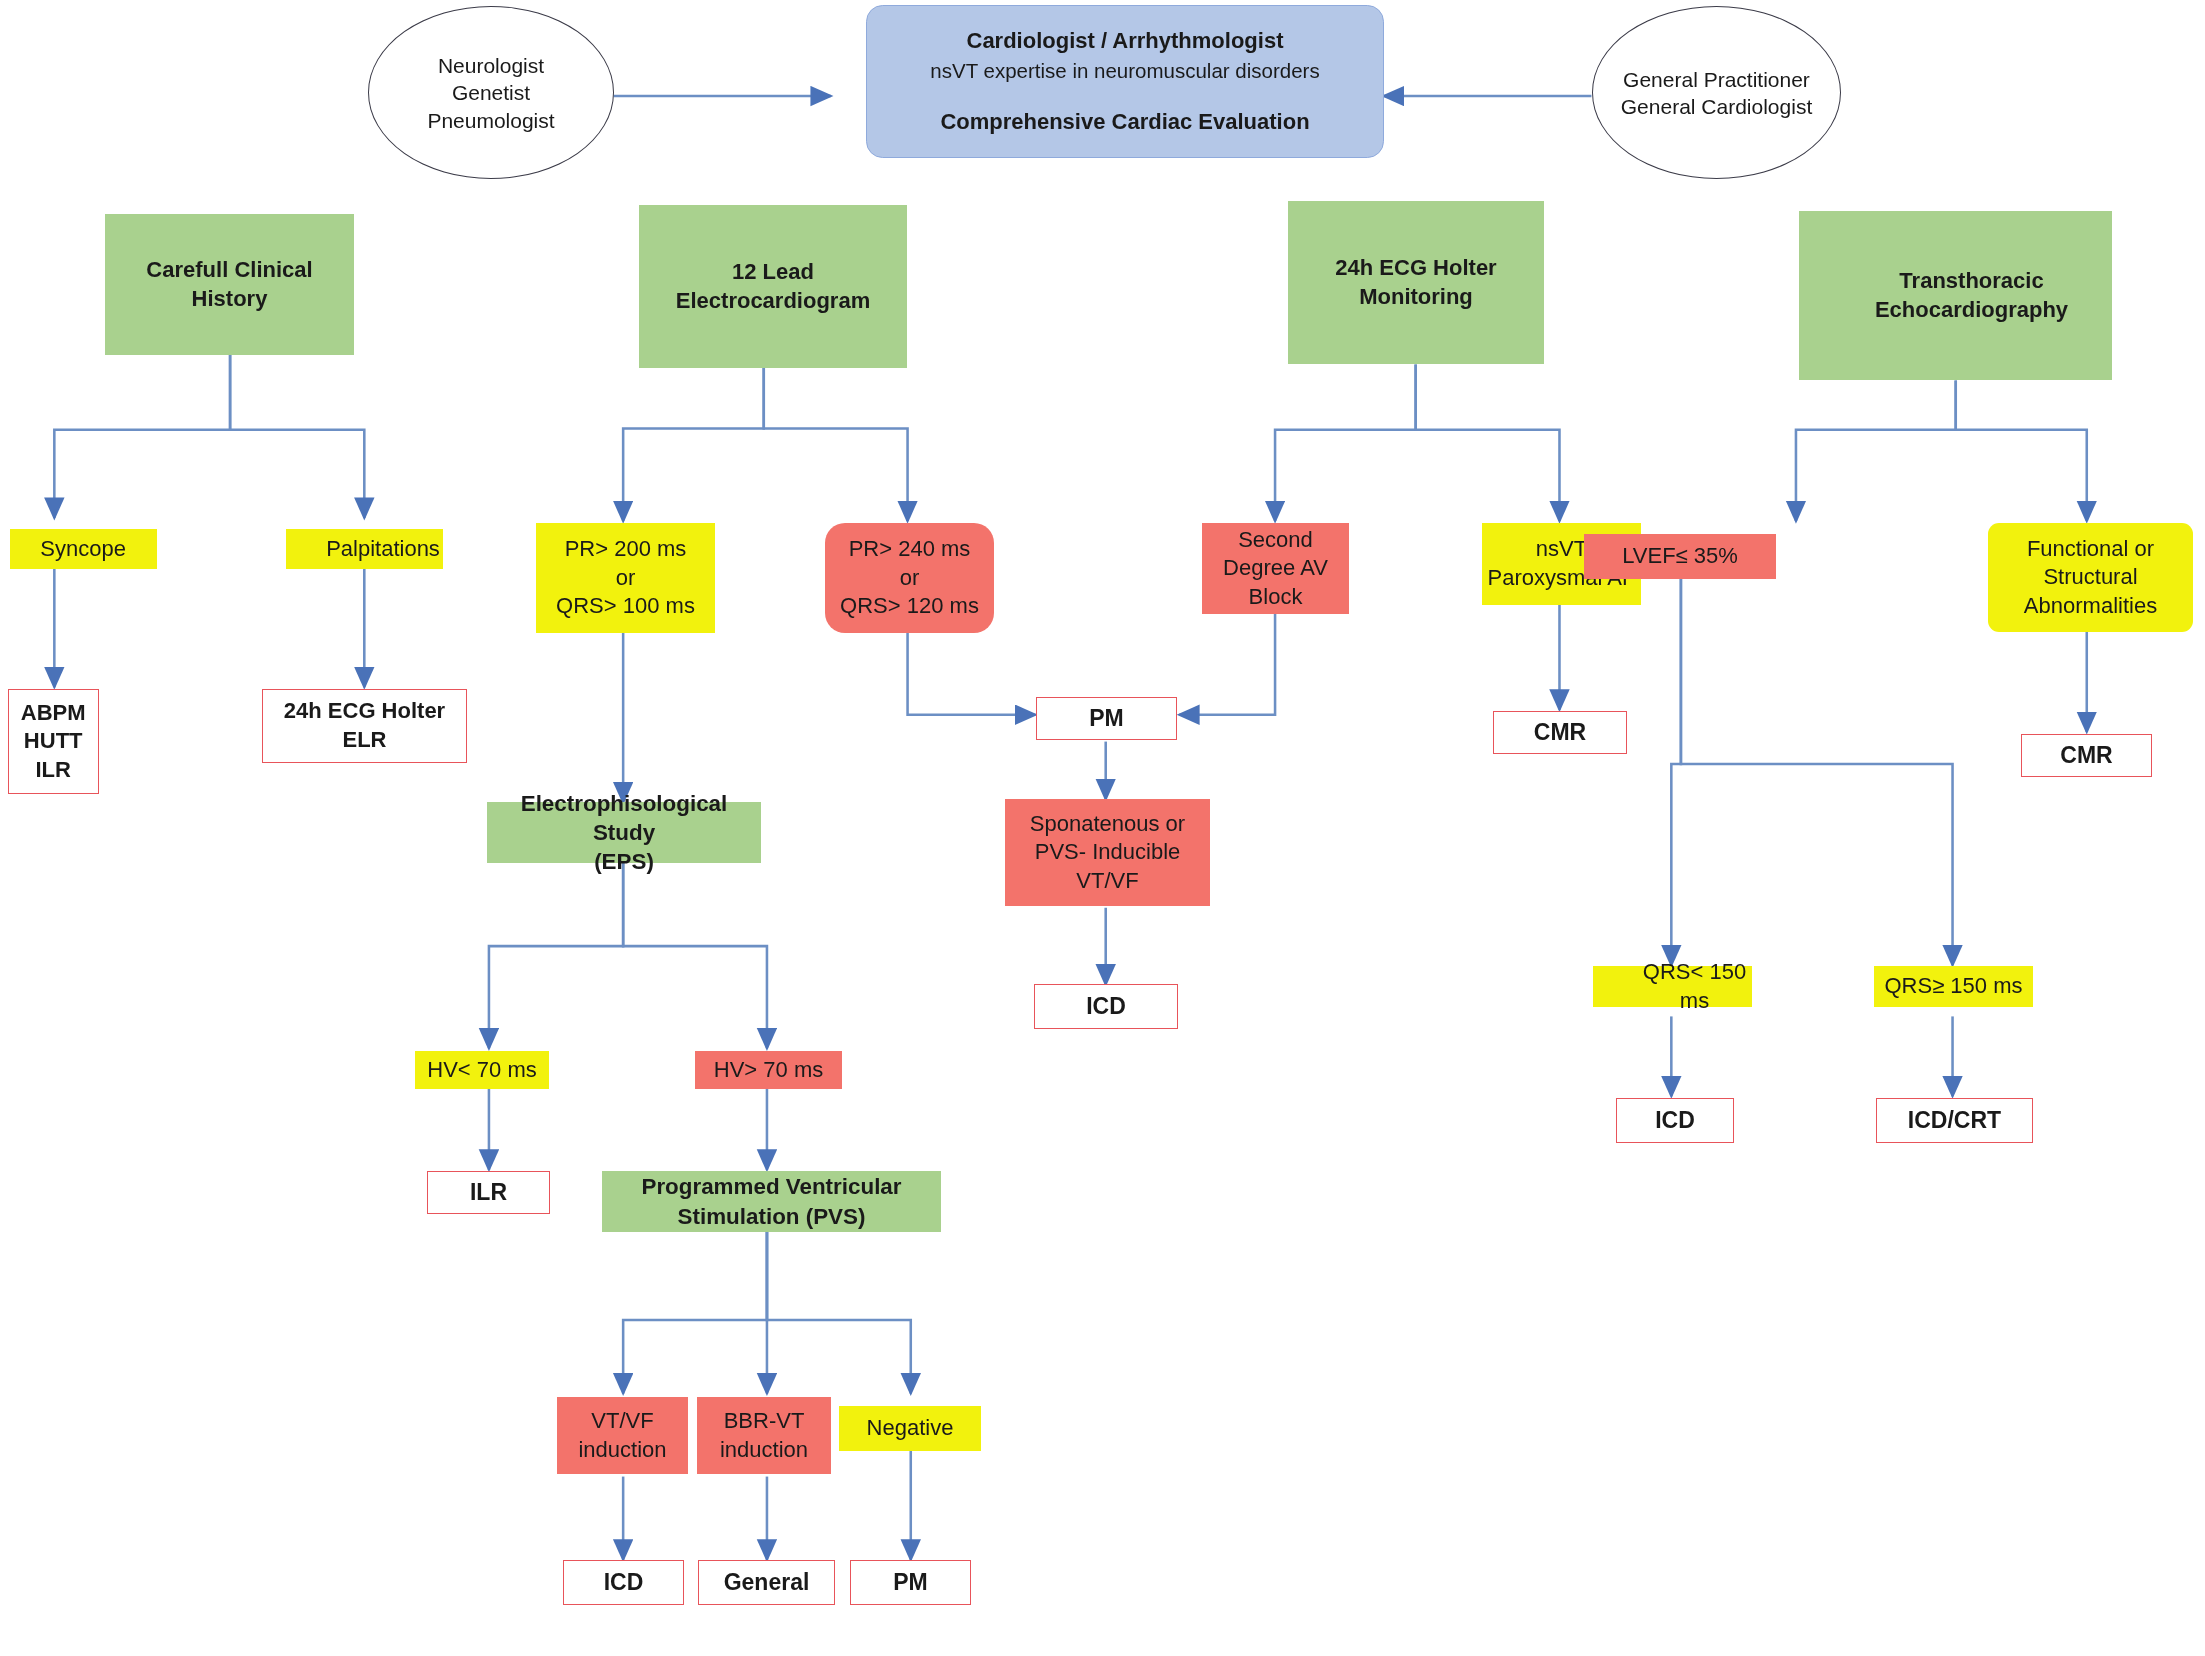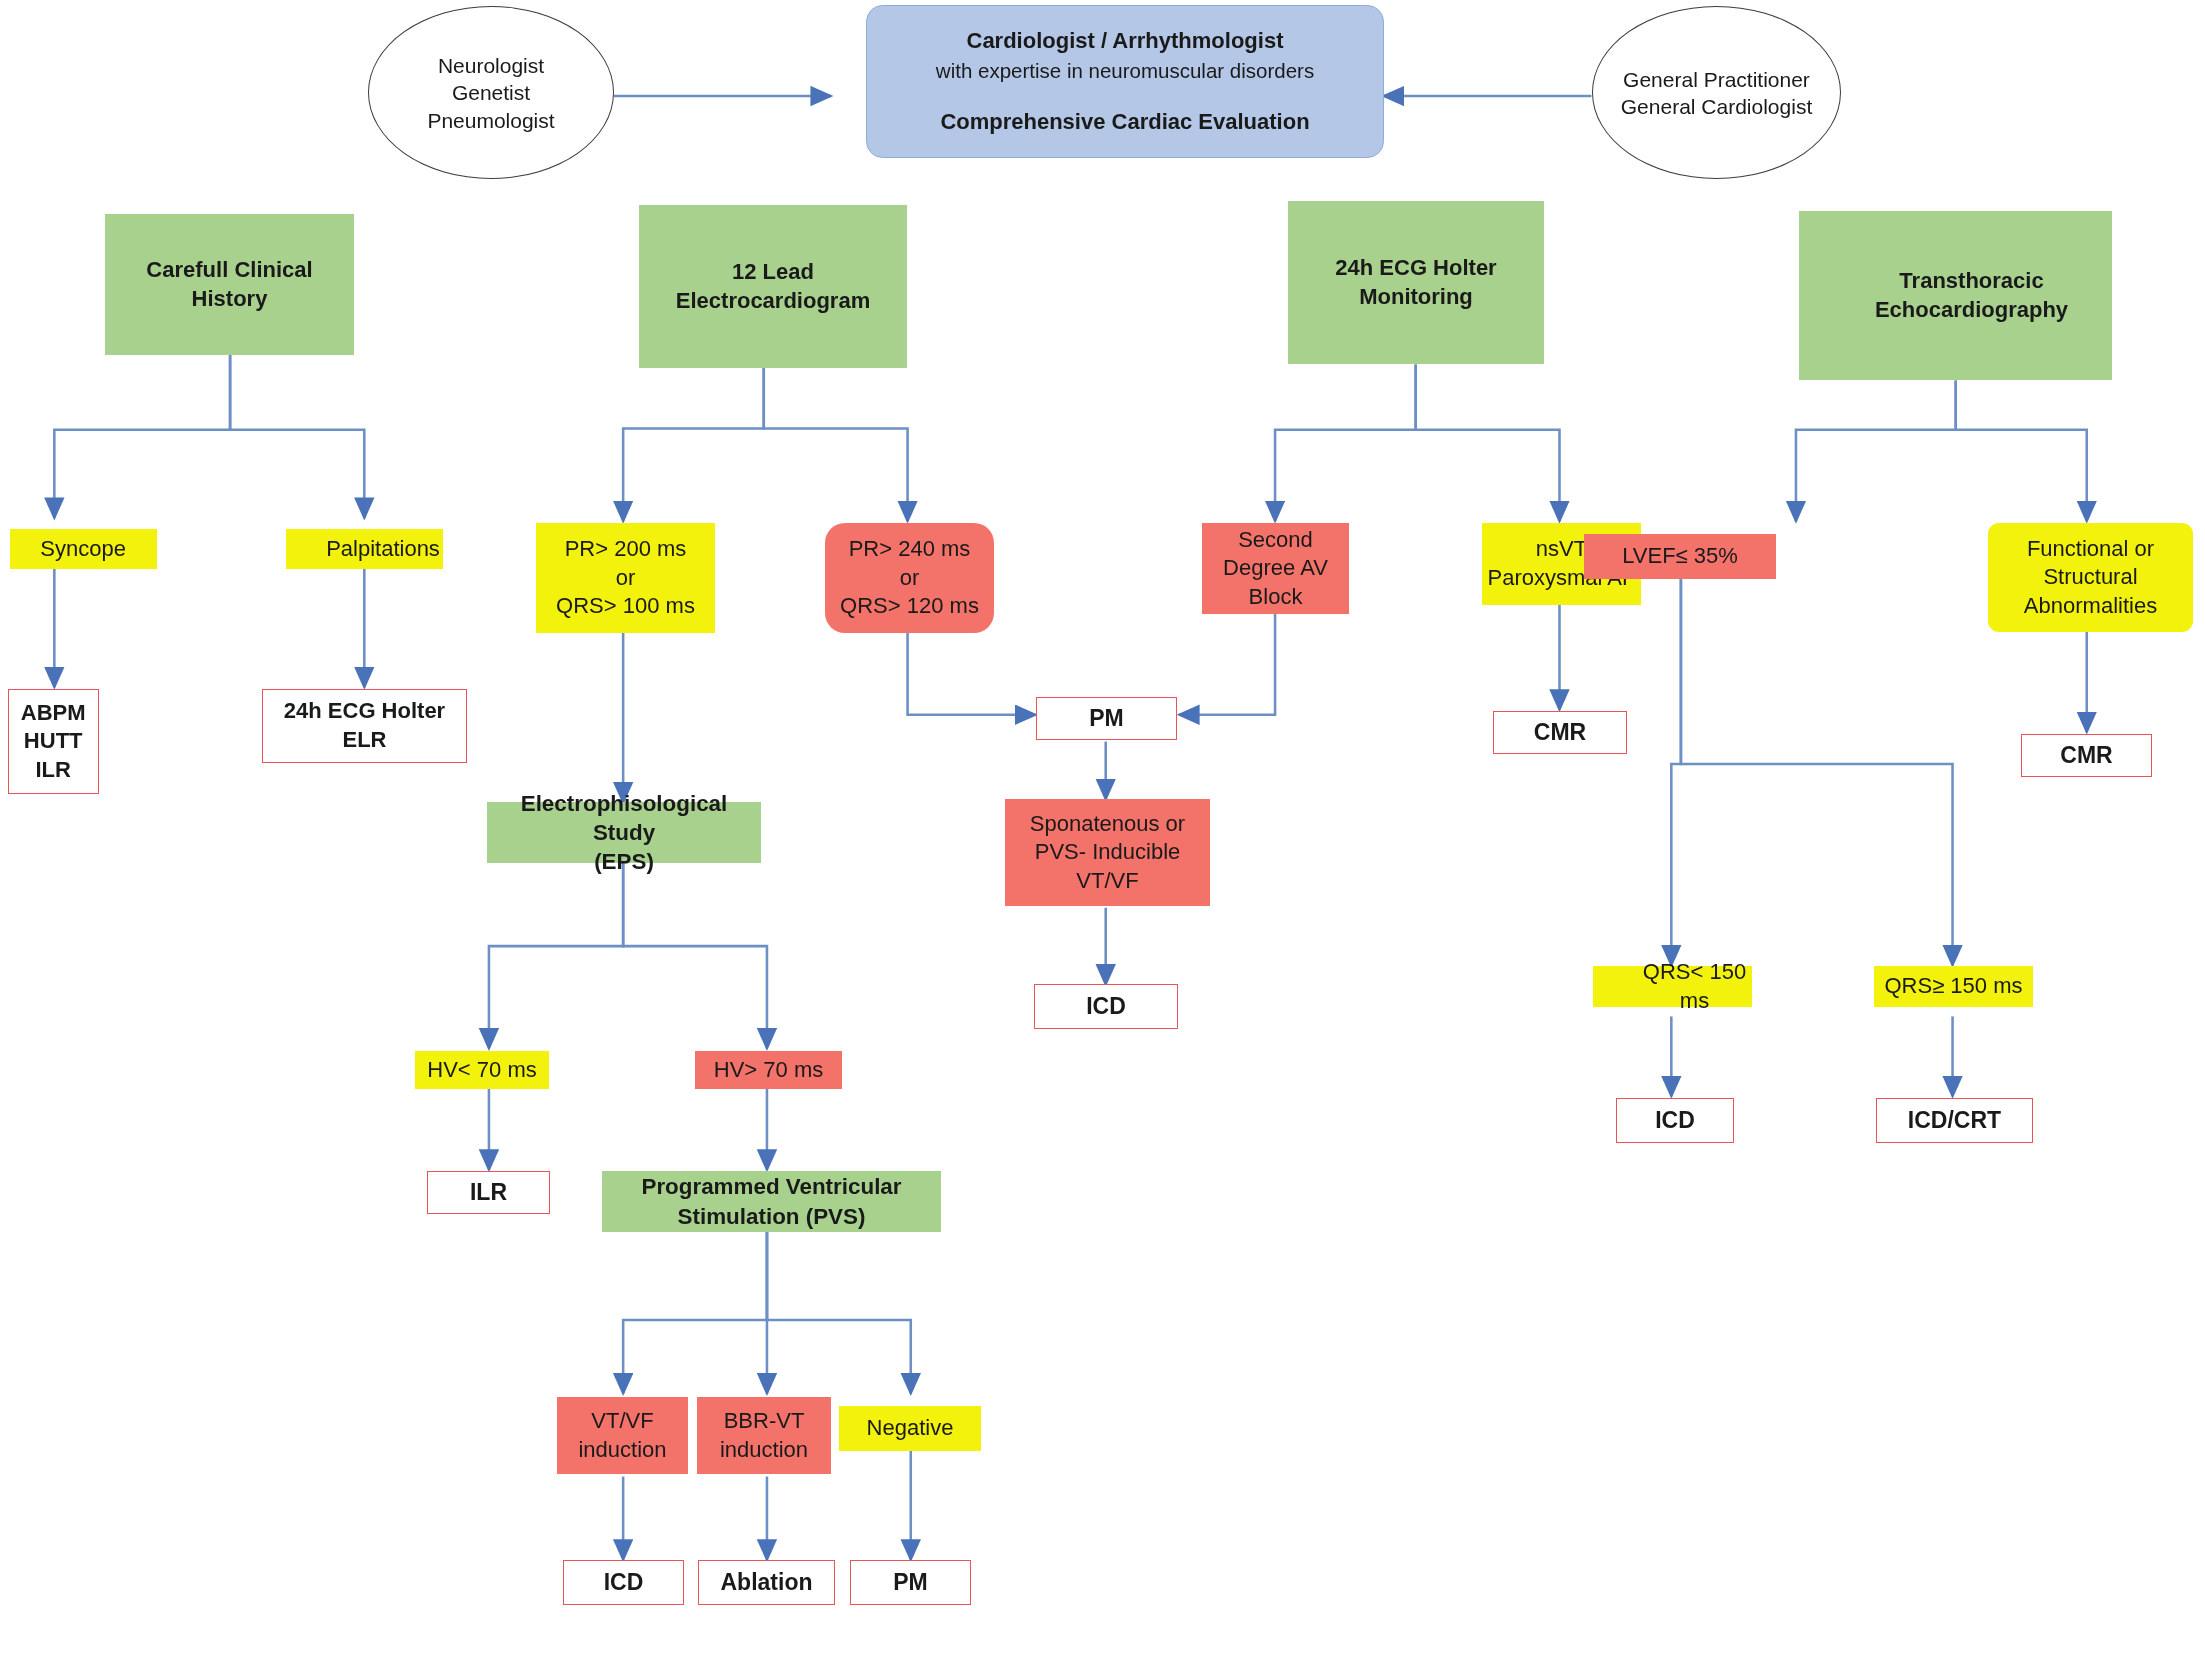--- a/index.html
+++ b/index.html
@@ -93,21 +93,21 @@
   </svg>
 
   <div class="node ellipse" style="left:368px;top:6.4px;width:246px;height:173px;font-size:21px;">
     <span>Neurologist
 Genetist
 Pneumologist</span>
   </div>
 
   <div class="node blue" style="left:866px;top:5.1px;width:518px;height:153px;flex-direction:column;">
     <span style="font-size:22px;font-weight:bold;">Cardiologist / Arrhythmologist</span>
-    <span style="font-size:20.5px;margin-top:2.6px;">with expertise in neuromuscular disorders</span>
+    <span style="font-size:20.5px;margin-top:2.6px;">nsVT expertise in neuromuscular disorders</span>
     <span style="font-size:22px;font-weight:bold;margin-top:23px;">Comprehensive Cardiac Evaluation</span>
   </div>
 
   <div class="node ellipse" style="left:1592px;top:6.4px;width:249px;height:173px;font-size:21px;">
     <span>General Practitioner
 General Cardiologist</span>
   </div>
 
   <div class="node green" style="left:105px;top:214px;width:249px;height:141px;font-size:22px;">
     <span>Carefull Clinical
@@ -218,21 +218,21 @@
 induction</span>
   </div>
   <div class="node yellow" style="left:839px;top:1406px;width:142px;height:45px;font-size:22px;">
     <span>Negative</span>
   </div>
 
   <div class="node outline" style="left:563px;top:1560px;width:121px;height:45px;font-size:23px;">
     <span>ICD</span>
   </div>
   <div class="node outline" style="left:698px;top:1560px;width:137px;height:45px;font-size:23px;">
-    <span>Ablation</span>
+    <span>General</span>
   </div>
   <div class="node outline" style="left:850px;top:1560px;width:121px;height:45px;font-size:23px;">
     <span>PM</span>
   </div>
 
   <div class="node yellow" style="left:1593px;top:966px;width:159px;height:41px;font-size:22px;padding-left:44px;">
     <span>QRS&lt; 150 ms</span>
   </div>
   <div class="node yellow" style="left:1874px;top:966px;width:159px;height:41px;font-size:22px;">
     <span>QRS≥ 150 ms</span>

